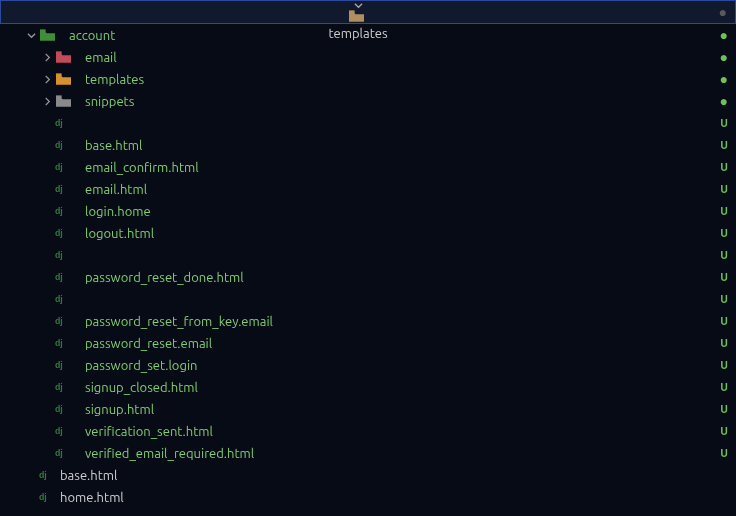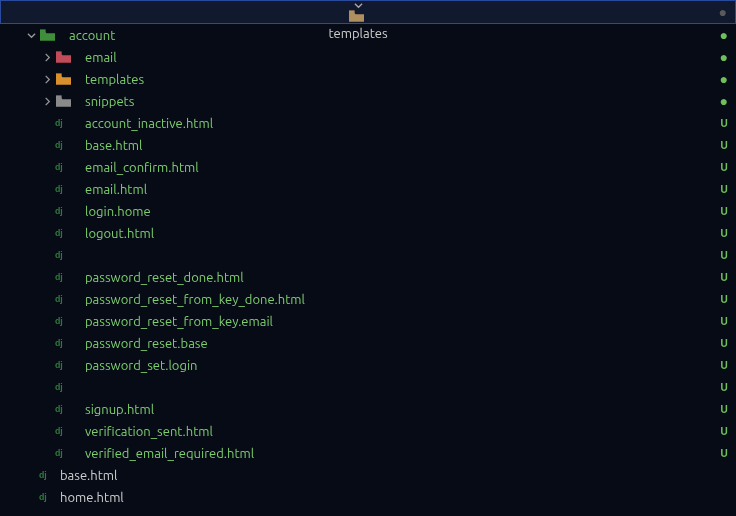--- a/index.html
+++ b/index.html
@@ -149,21 +149,20 @@
         <span class="status dot-green">●</span>
       </div>
       <div class="row">
         <span class="indent" style="width: 40px;"></span>
         <span class="chevron hidden"></span>
         <span class="icon">
           <svg width="16" height="12" viewBox="0 0 20 12">
             <text x="0" y="10" font-family="Arial" font-weight="700" font-size="11" fill="#2f7a3a">dj</text>
           </svg>
         </span>
-        <span class="label green">account_inactive.html</span>
         <span class="status u">U</span>
       </div>
       <div class="row">
         <span class="indent" style="width: 40px;"></span>
         <span class="chevron hidden"></span>
         <span class="icon">
           <svg width="16" height="12" viewBox="0 0 20 12">
             <text x="0" y="10" font-family="Arial" font-weight="700" font-size="11" fill="#2f7a3a">dj</text>
           </svg>
         </span>
@@ -236,21 +235,20 @@
         <span class="status u">U</span>
       </div>
       <div class="row">
         <span class="indent" style="width: 40px;"></span>
         <span class="chevron hidden"></span>
         <span class="icon">
           <svg width="16" height="12" viewBox="0 0 20 12">
             <text x="0" y="10" font-family="Arial" font-weight="700" font-size="11" fill="#2f7a3a">dj</text>
           </svg>
         </span>
-        <span class="label green">password_reset_from_key_done.html</span>
         <span class="status u">U</span>
       </div>
       <div class="row">
         <span class="indent" style="width: 40px;"></span>
         <span class="chevron hidden"></span>
         <span class="icon">
           <svg width="16" height="12" viewBox="0 0 20 12">
             <text x="0" y="10" font-family="Arial" font-weight="700" font-size="11" fill="#2f7a3a">dj</text>
           </svg>
         </span>
@@ -258,21 +256,21 @@
         <span class="status u">U</span>
       </div>
       <div class="row">
         <span class="indent" style="width: 40px;"></span>
         <span class="chevron hidden"></span>
         <span class="icon">
           <svg width="16" height="12" viewBox="0 0 20 12">
             <text x="0" y="10" font-family="Arial" font-weight="700" font-size="11" fill="#2f7a3a">dj</text>
           </svg>
         </span>
-        <span class="label green">password_reset.base</span>
+        <span class="label green">password_reset.email</span>
         <span class="status u">U</span>
       </div>
       <div class="row">
         <span class="indent" style="width: 40px;"></span>
         <span class="chevron hidden"></span>
         <span class="icon">
           <svg width="16" height="12" viewBox="0 0 20 12">
             <text x="0" y="10" font-family="Arial" font-weight="700" font-size="11" fill="#2f7a3a">dj</text>
           </svg>
         </span>
@@ -280,20 +278,21 @@
         <span class="status u">U</span>
       </div>
       <div class="row">
         <span class="indent" style="width: 40px;"></span>
         <span class="chevron hidden"></span>
         <span class="icon">
           <svg width="16" height="12" viewBox="0 0 20 12">
             <text x="0" y="10" font-family="Arial" font-weight="700" font-size="11" fill="#2f7a3a">dj</text>
           </svg>
         </span>
+        <span class="label green">signup_closed.html</span>
         <span class="status u">U</span>
       </div>
       <div class="row">
         <span class="indent" style="width: 40px;"></span>
         <span class="chevron hidden"></span>
         <span class="icon">
           <svg width="16" height="12" viewBox="0 0 20 12">
             <text x="0" y="10" font-family="Arial" font-weight="700" font-size="11" fill="#2f7a3a">dj</text>
           </svg>
         </span>

